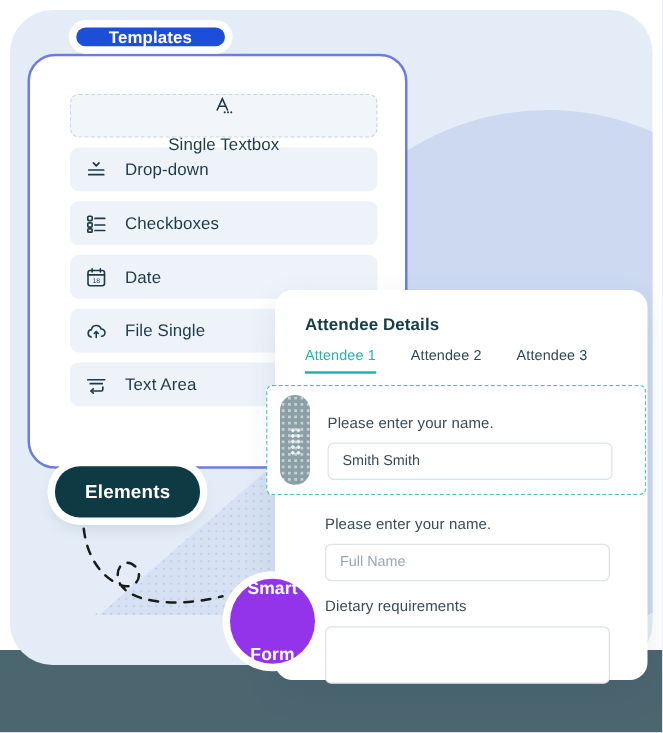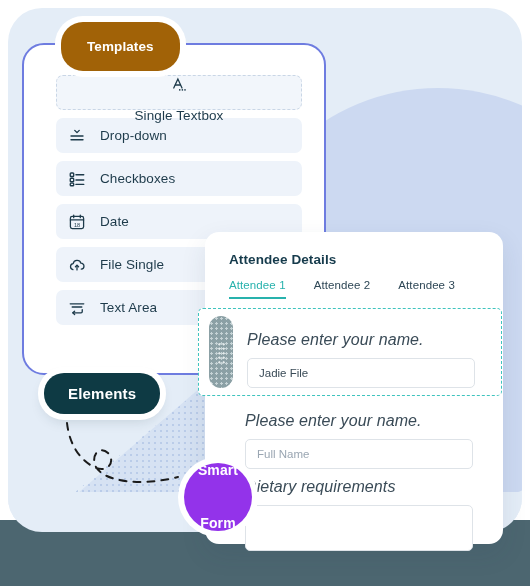--- a/index.html
+++ b/index.html
@@ -40,21 +40,21 @@
     background:#E4EDF7;border-bottom-left-radius:34px;border-bottom-right-radius:34px;
   }
 
   
   .tpl-card{
     position:absolute;left:22px;top:43px;width:300px;height:328px;
     background:#ffffff;border:2px solid #6E7CE0;border-radius:22px;
   }
   .tpl-pill{
     position:absolute;left:61px;top:22px;
-    padding:17px 26px;border-radius:22px;background:#a16207;
+    padding:0 26px;border-radius:22px;background:#1d4ed8;
     color:#ffffff;font-size:13.5px;font-weight:bold;letter-spacing:.1px;
     box-shadow:0 0 0 6px #ffffff;
     white-space:nowrap;
   }
   .tpl-list{position:absolute;left:32px;top:30px;width:246px;}
   .tpl-row{
     display:flex;align-items:center;gap:14px;
     height:35px;margin-bottom:8px;padding:0 12px;
     background:#EEF3FA;border-radius:7px;
   }
@@ -64,21 +64,21 @@
     height:33px;
     flex-direction:column;
   }
   .tpl-row .label{
     font-size:13.5px;color:#1D3A4A;font-weight:500;letter-spacing:.1px;
   }
   .tpl-ico{width:18px;height:18px;display:block;flex:0 0 18px;}
 
   
   .form-card{
-    position:absolute;left:205px;top:232px;width:298px;height:312px;
+    position:absolute;left:220px;top:232px;width:298px;height:312px;
     background:#ffffff;border-radius:14px;
     box-shadow:0 10px 26px rgba(40,60,90,.10);
   }
   .form-title{
     position:absolute;left:24px;top:20px;
     font-size:13.5px;font-weight:bold;color:#163B4C;letter-spacing:.1px;
   }
   .tabs{position:absolute;left:24px;top:47px;display:flex;gap:28px;}
   .tab{font-size:11.5px;color:#2E4756;letter-spacing:.1px;padding-bottom:6px;}
   .tab.active{color:#28B2AD;border-bottom:2.5px solid #28B2AD;}
@@ -92,21 +92,21 @@
     position:absolute;left:10px;top:7px;width:24px;height:72px;
     border-radius:12px;background:#8BA0A5;
     background-image:radial-gradient(#C6D3D6 1.1px, transparent 1.1px);
     background-size:5px 5px;
   }
   .grip{
     position:absolute;left:8px;top:26px;width:9px;height:22px;
     background-image:radial-gradient(#EDF2F3 1.2px, transparent 1.2px);
     background-size:4.5px 4.5px;
   }
-  .fld-label{font-size:16px;color:#3A4B57;letter-spacing:.1px;font-style:italic;}
+  .fld-label{font-size:12px;color:#3A4B57;letter-spacing:.1px;}
   .fld-input{
     box-sizing:border-box;width:100%;height:30px;
     border:1px solid #DEE3E8;border-radius:5px;
     display:flex;align-items:center;padding:0 11px;
     font-size:11.5px;background:#fff;
   }
   .val{color:#3A4B57;}
   .ph{color:#9AA6B2;}
 
   .grp1{position:absolute;left:48px;top:22px;width:228px;}
@@ -230,21 +230,21 @@
       <div class="tab">Attendee 3</div>
     </div>
 
     <div class="highlight-box">
       <div class="drag-handle">
         <div class="grip"></div>
       </div>
       <div class="grp1">
         <div class="fld-label">Please enter your name.</div>
         <div class="fld-input">
-          <span class="val">Jadie File</span>
+          <span class="val">Smith Smith</span>
         </div>
       </div>
     </div>
 
     <div class="grp2">
       <div class="fld-label">Please enter your name.</div>
       <div class="fld-input">
         <span class="ph">Full Name</span>
       </div>
     </div>

